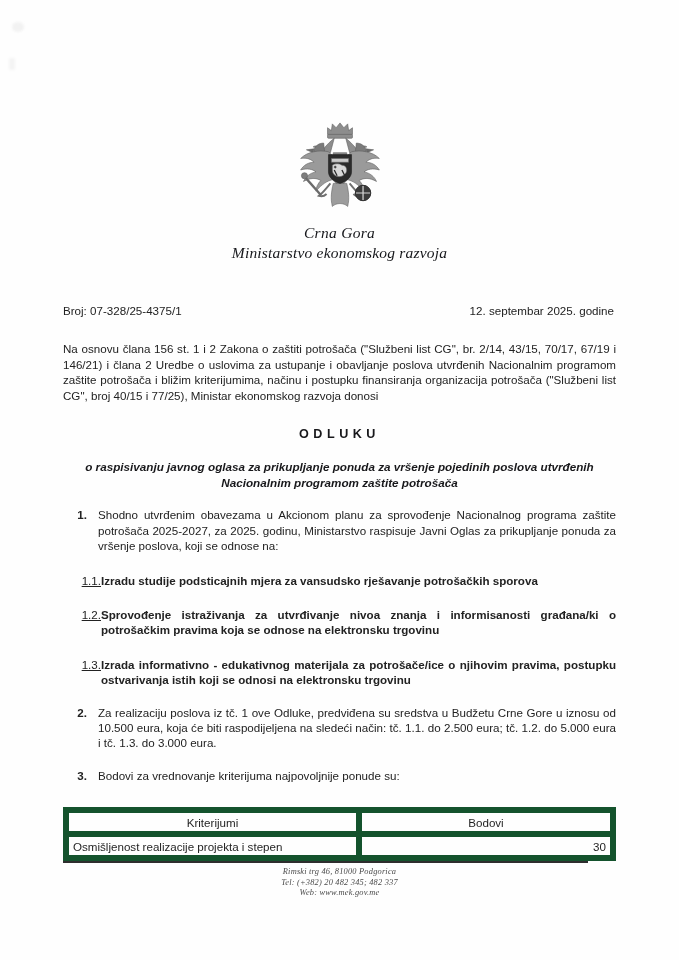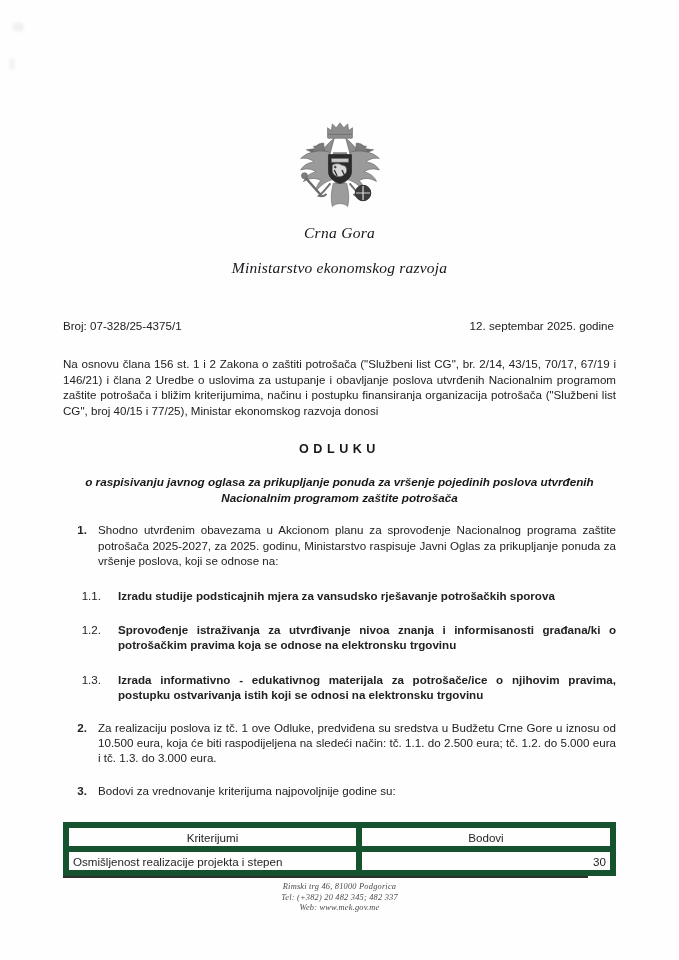--- a/index.html
+++ b/index.html
@@ -52,21 +52,21 @@
     text-align: center;
     color: #15161a;
   }
   .org-country {
     font-size: 15.5px;
     margin-top: 6px;
     letter-spacing: 0.3px;
   }
   .org-ministry {
     font-size: 15.5px;
-    margin-top: 17px;
+    margin-top: 2px;
     letter-spacing: 0.2px;
   }
 
   
   .meta-row {
     margin-top: 42px;
     display: flex;
     justify-content: space-between;
     align-items: center;
     font-size: 11.6px;
@@ -109,21 +109,21 @@
     font-size: 11.6px;
     line-height: 15.4px;
     color: #222;
   }
   .item-num {
     flex: 0 0 auto;
     font-weight: bold;
     text-align: right;
   }
   .item.level1 > .item-num { width: 24px; margin-right: 11px; }
-  .item.level2 > .item-num { width: 38px; margin-right: 17px; font-weight: normal; }
+  .item.level2 > .item-num { width: 38px; font-weight: normal; text-decoration: underline; }
   .item-body { flex: 1 1 auto; text-align: justify; }
   .item.level2 .item-body { font-weight: bold; }
   .item.level2 { margin-top: 19px; }
 
   
   .points-table {
     margin-top: 24px;
     width: 100%;
     border-collapse: collapse;
     font-size: 11.6px;
@@ -247,21 +247,21 @@
       <div class="item-body">Izrada informativno - edukativnog materijala za potrošače/ice o njihovim pravima, postupku ostvarivanja istih koji se odnosi na elektronsku trgovinu</div>
     </div>
 
     <div class="item level1">
       <div class="item-num">2.</div>
       <div class="item-body">Za realizaciju poslova iz tč. 1 ove Odluke, predviđena su sredstva u Budžetu Crne Gore u iznosu od 10.500 eura, koja će biti raspodijeljena na sledeći način: tč. 1.1. do 2.500 eura; tč. 1.2. do 5.000 eura i tč. 1.3. do 3.000 eura.</div>
     </div>
 
     <div class="item level1">
       <div class="item-num">3.</div>
-      <div class="item-body">Bodovi za vrednovanje kriterijuma najpovoljnije godine su:</div>
+      <div class="item-body">Bodovi za vrednovanje kriterijuma najpovoljnije ponude su:</div>
     </div>
 
     <table class="points-table">
       <thead>
         <tr>
           <th class="col-crit">Kriterijumi</th>
           <th>Bodovi</th>
         </tr>
       </thead>
       <tbody>

